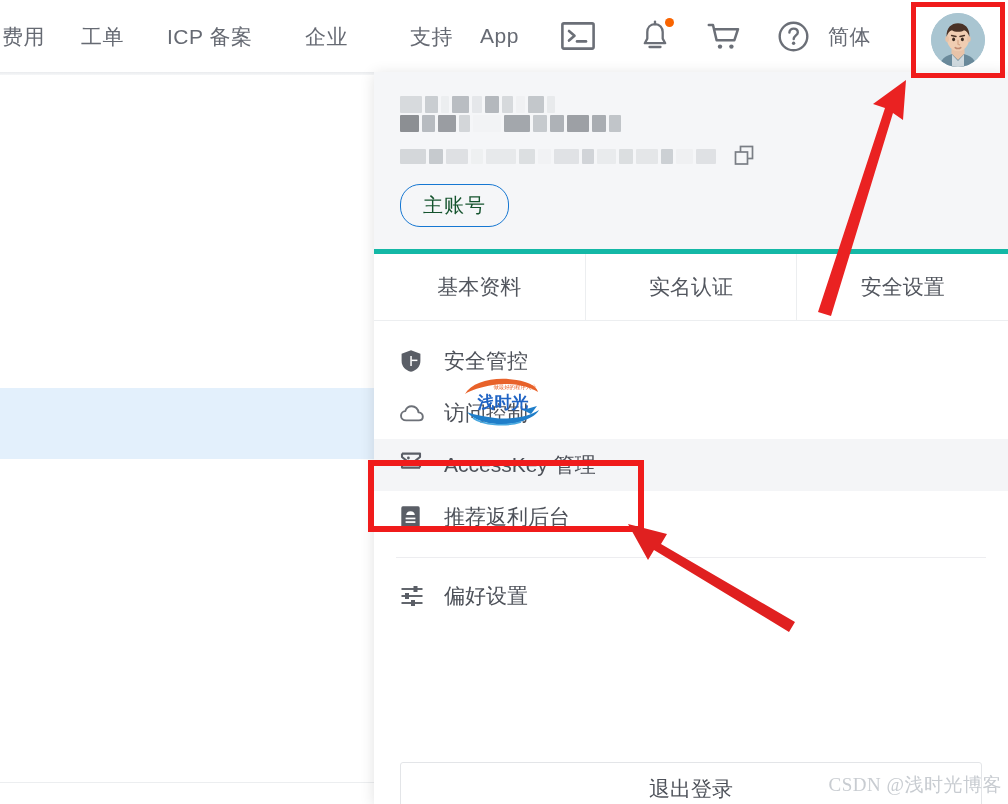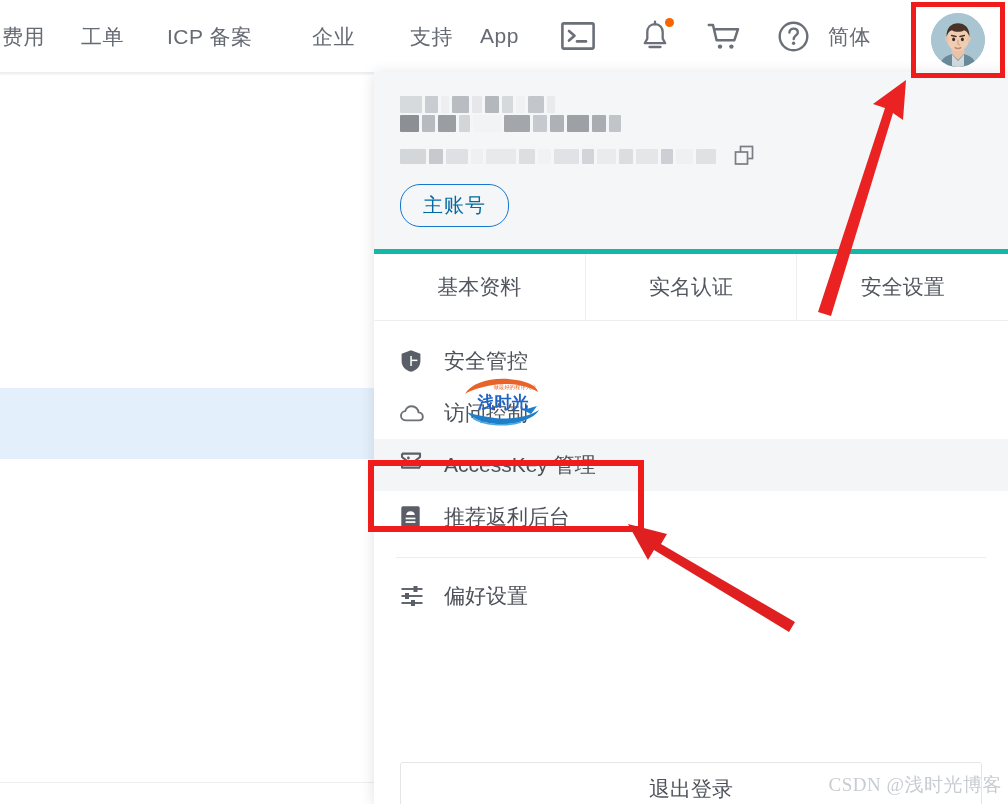--- a/index.html
+++ b/index.html
@@ -77,21 +77,21 @@
   .mk { height: 17px; border-radius: 1px; }
   .mask-row2 { display: flex; gap: 3px; align-items: center; height: 16px; margin-top: 16px; }
 
   .copy-icon { margin-left: 14px; cursor: pointer; display: inline-flex; }
 
   .acct-badge {
     display: inline-flex; align-items: center; justify-content: center;
     margin-top: 20px;
     padding: 7px 22px;
     border: 1.5px solid #1677d2; border-radius: 20px;
-    color: #0369a1; font-size: 20px; letter-spacing: 1px;
+    color: #14532d; font-size: 20px; letter-spacing: 1px;
     background: transparent; cursor: pointer;
   }
 
   
   .tabs { display: flex; height: 72px; border-top: 5px solid #14b8a6; border-bottom: 1px solid #eceef0; background: #fff; }
   .tab {
     flex: 1; display: flex; align-items: center; justify-content: center;
     font-size: 21px; color: #52565e; cursor: pointer;
     border-right: 1px solid #eceef0;
   }
@@ -143,21 +143,21 @@
 
   <div class="page-bg"></div>
   <div class="bg-top-line"></div>
   <div class="bg-blue-band"></div>
   <div class="bg-left-bottom"></div>
 
   <div class="topnav">
     <div class="nav-item txt" style="position:absolute;left:2px;top:26px;">费用</div>
     <div class="nav-item txt" style="position:absolute;left:81px;top:26px;text-align:center;">工单</div>
     <div class="nav-item txt" style="position:absolute;left:167px;top:26px;">ICP 备案</div>
-    <div class="nav-item txt" style="position:absolute;left:312px;top:26px;">企业</div>
+    <div class="nav-item txt" style="position:absolute;left:305px;top:26px;">企业</div>
     <div class="nav-item txt" style="position:absolute;left:410px;top:26px;">支持</div>
     <div class="nav-item txt" style="position:absolute;left:480px;top:25px;">App</div>
 
     <div class="nav-icon" style="position:absolute;left:561px;top:22px;">
       <svg width="34" height="28" viewBox="0 0 34 28">
         <rect x="1.4" y="1.4" width="31.2" height="25.2" rx="1.5" fill="none" stroke="#6b6f77" stroke-width="2.6"></rect>
         <path d="M8 9 L13.5 13.8 L8 18.6" fill="none" stroke="#6b6f77" stroke-width="2.6" stroke-linecap="round" stroke-linejoin="round"></path>
         <line x1="16" y1="19.4" x2="25" y2="19.4" stroke="#6b6f77" stroke-width="2.6" stroke-linecap="round"></line>
       </svg>
     </div>

